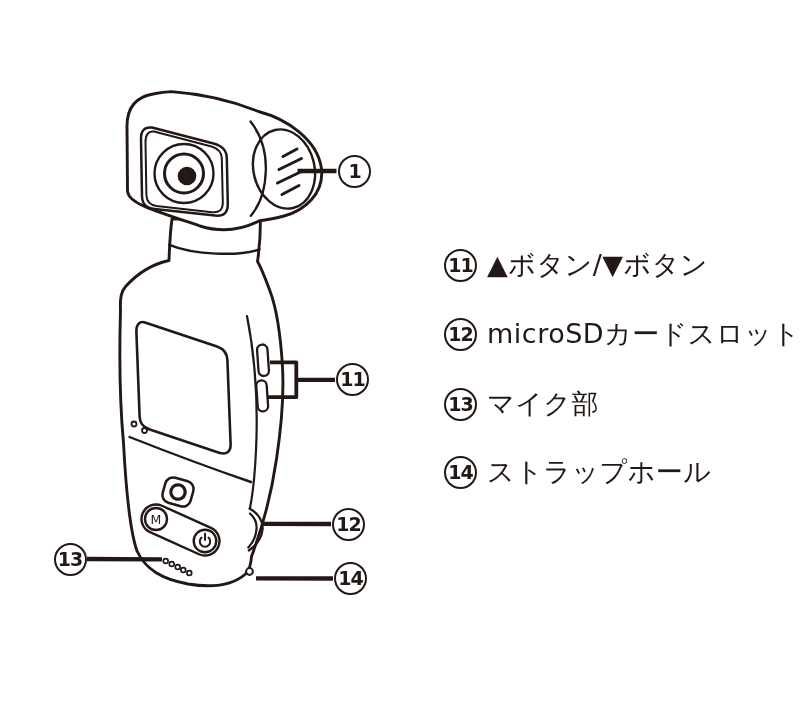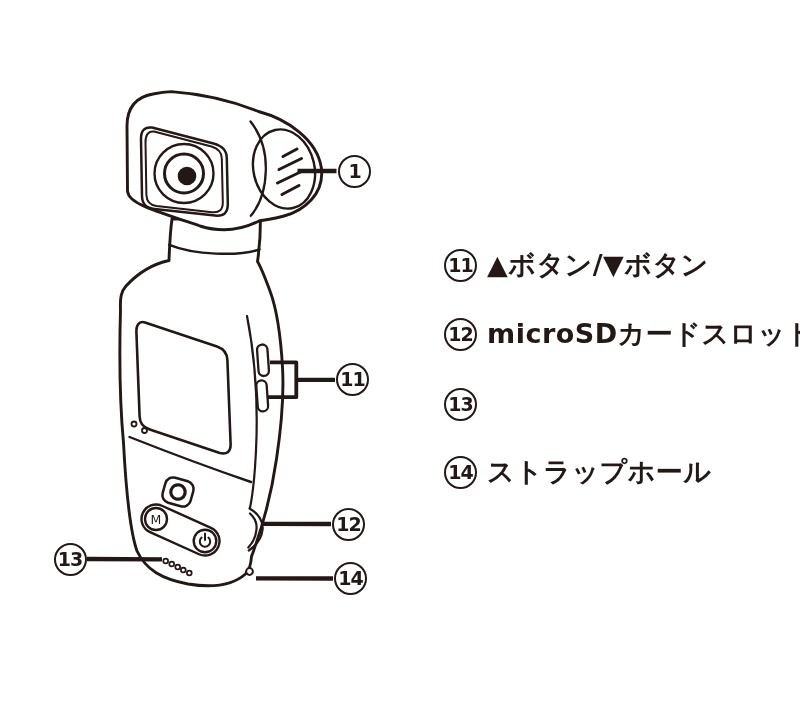--- a/index.html
+++ b/index.html
@@ -36,21 +36,21 @@
     white-space: nowrap;
   }
   .legend-row .badge-inline {
     width: 33px; height: 33px; flex: 0 0 33px;
     border: 2.6px solid var(--ink); border-radius: 50%;
     display: flex; align-items: center; justify-content: center;
     font-size: 19px; font-weight: 700; letter-spacing: -1px;
     line-height: 1;
   }
   .legend-text {
-    font-size: 27px; font-weight: 700; letter-spacing: 0.5px;
+    font-size: 27px; font-weight: 400; letter-spacing: 0.5px;
   }
 
   .m-glyph {
     font-family: "DejaVu Sans", "Liberation Sans", sans-serif;
     font-size: 12.5px;
     fill: currentColor;
   }
 </style>
 </head>
 <body>
@@ -212,19 +212,20 @@
   <div class="legend-row" style="top:248.5px;">
     <span class="badge-inline">11</span>
     <span class="legend-text">▲ボタン/▼ボタン</span>
   </div>
   <div class="legend-row" style="top:317.5px;">
     <span class="badge-inline">12</span>
     <span class="legend-text">microSDカードスロット</span>
   </div>
   <div class="legend-row" style="top:387.5px;">
     <span class="badge-inline">13</span>
+    <span class="legend-text">マイク部</span>
   </div>
   <div class="legend-row" style="top:455.5px;">
     <span class="badge-inline">14</span>
     <span class="legend-text">ストラップホール</span>
   </div>
 
 </div>
 
 </body></html>

